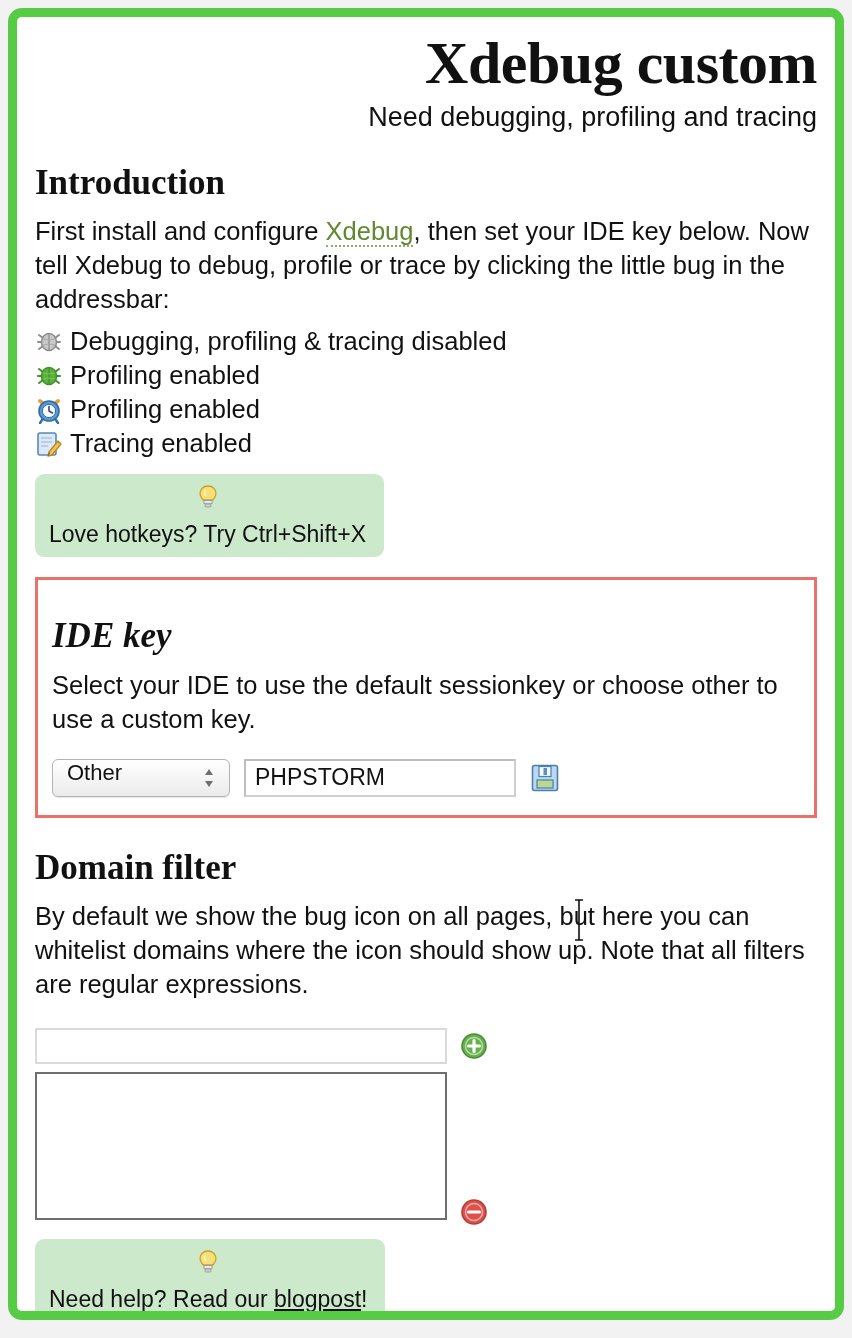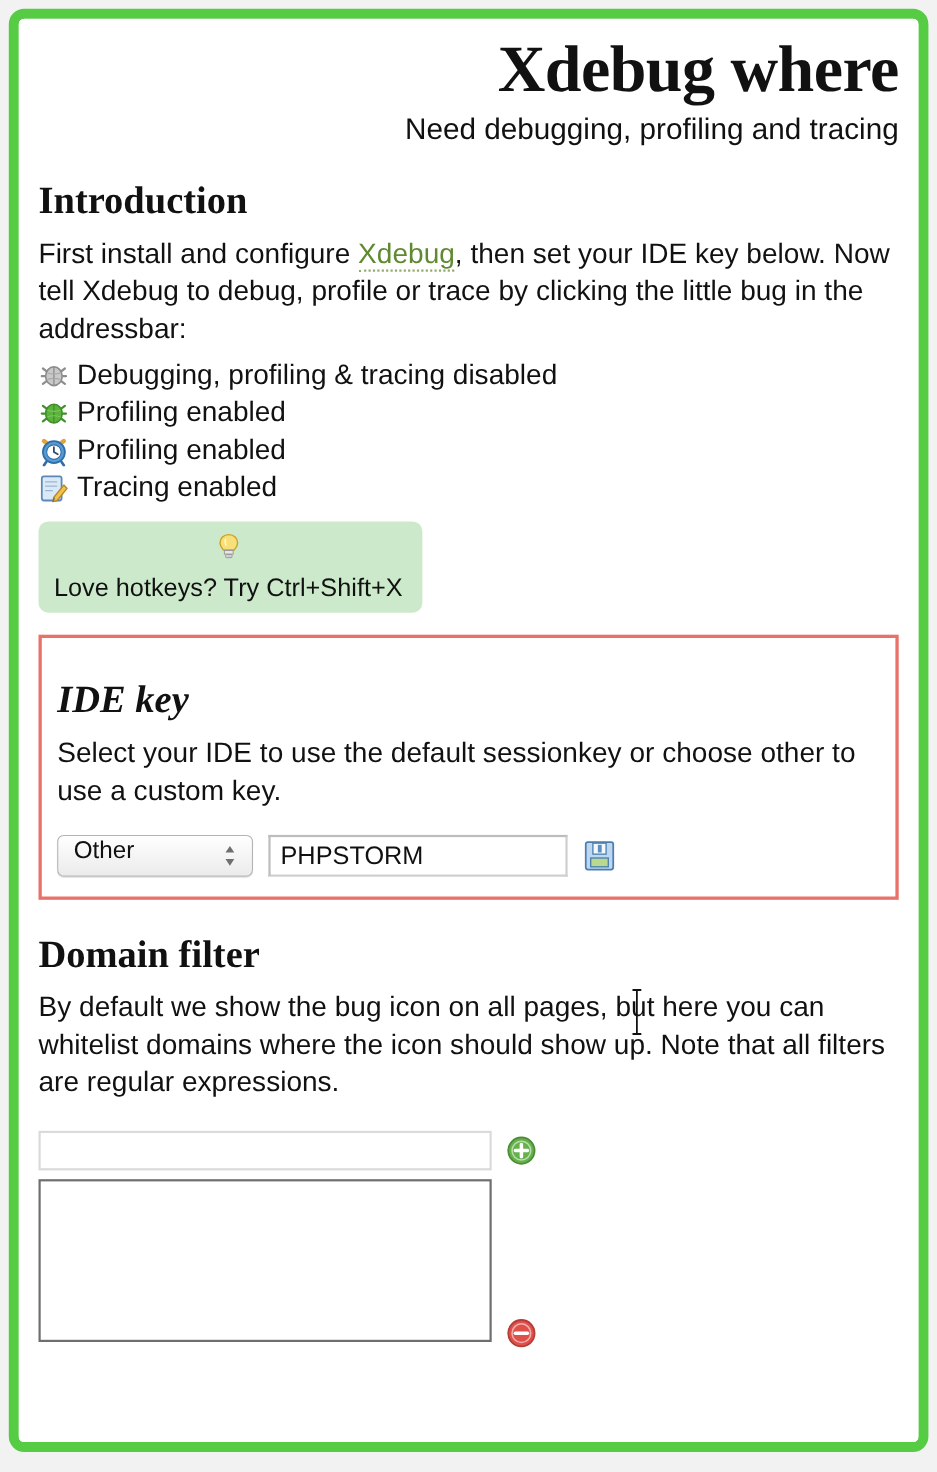--- a/index.html
+++ b/index.html
@@ -240,21 +240,21 @@
   }
 </style>
 </head>
 <body>
 
 <div id="panel">
   <div id="inner">
 
     
     <div class="header">
-      <div class="app-title">Xdebug where</div>
+      <div class="app-title">Xdebug custom</div>
       <div class="app-subtitle">Need debugging, profiling and tracing</div>
     </div>
 
     
     <h2 class="section-title">Introduction</h2>
 
     <p class="body-text">
       <span>First install and configure </span><a class="inline-link" href="#">Xdebug</a><span>, then set your IDE key below. Now tell Xdebug to debug, profile or trace by clicking the little bug in the addressbar:</span>
     </p>
 
@@ -373,20 +373,31 @@
           <svg viewBox="0 0 28 28" width="28" height="28">
             <circle cx="14" cy="14" r="12" fill="#e0504a" stroke="#b53c37" stroke-width="1.6"></circle>
             <circle cx="14" cy="14" r="8.5" fill="none" stroke="#ffffff" stroke-width="1.4" opacity="0.55"></circle>
             <path d="M8.5 14 L19.5 14" stroke="#ffffff" stroke-width="3.2" stroke-linecap="round"></path>
           </svg>
         </span>
       </div>
     </div>
 
     
+    <div class="tip-box">
+      <span class="bulb">
+        <svg viewBox="0 0 26 28" width="26" height="28">
+          <path d="M13 3 C8.3 3 5 6.4 5 10.6 C5 13.6 6.9 15.3 8.1 17 L17.9 17 C19.1 15.3 21 13.6 21 10.6 C21 6.4 17.7 3 13 3 Z" fill="#f7e07a" stroke="#c9a227" stroke-width="1.3"></path>
+          <rect x="9" y="17.5" width="8" height="3.2" fill="#e8e8e8" stroke="#9a9a9a" stroke-width="0.9"></rect>
+          <rect x="10" y="21" width="6" height="3" rx="1" fill="#cfcfcf" stroke="#9a9a9a" stroke-width="0.9"></rect>
+          <path d="M10 7 Q9 10 10.5 13" stroke="#fff8cc" stroke-width="1.4" fill="none"></path>
+        </svg>
+      </span>
+      <span><span>Need help? Read our </span><a href="#">blogpost</a><span>!</span></span>
+    </div>
 
   </div>
 </div>
 
 <div id="text-cursor">
   <svg viewBox="0 0 14 44" width="14" height="44">
     <path d="M3 2 H11 M7 2 V42 M3 42 H11" stroke="#111" stroke-width="1.6" fill="none"></path>
   </svg>
 </div>
 

